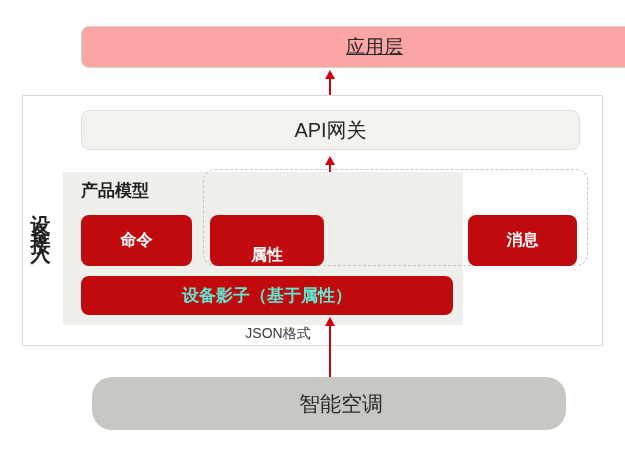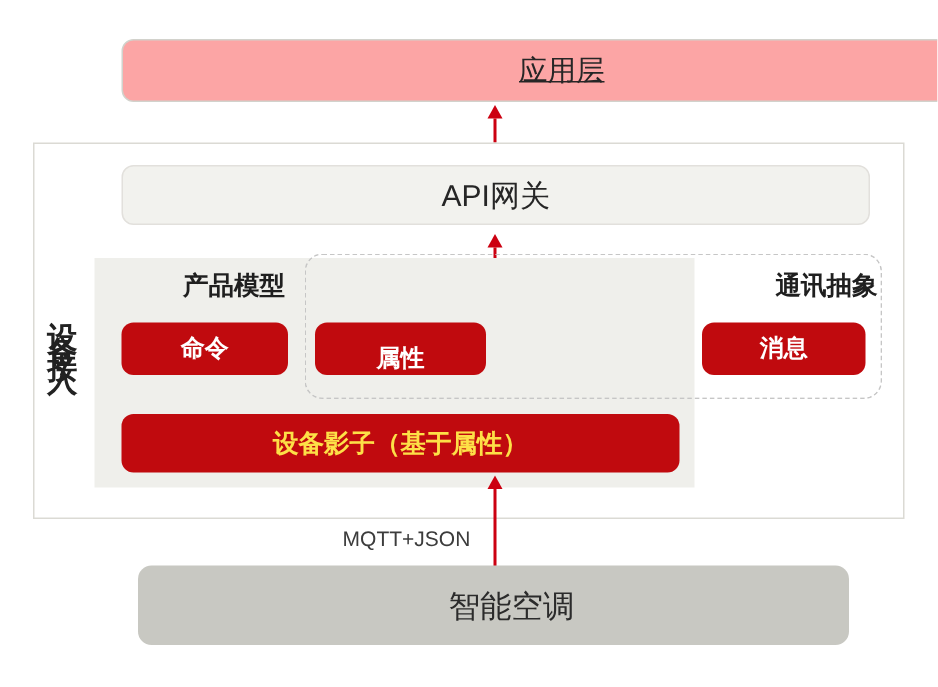--- a/index.html
+++ b/index.html
@@ -13,39 +13,39 @@
 
   
   .outer{position:absolute;left:22px;top:95px;width:581px;height:251px;border:1.5px solid #dbdad4;background:#ffffff;box-sizing:border-box;}
 
   .api-gateway{left:81px;top:110px;width:499px;height:40px;background:#f2f2ee;border:1px solid #e2e0dc;border-radius:8px;font-size:20px;color:#262626;}
 
   .v-label{position:absolute;left:28px;top:199px;writing-mode:vertical-rl;text-orientation:upright;font-size:20px;font-weight:bold;color:#222222;letter-spacing:9px;line-height:26px;}
 
   .panel{position:absolute;left:63px;top:172px;width:400px;height:153px;background:#efefeb;}
 
-  .panel-title{position:absolute;font-size:17px;font-weight:bold;color:#1f1f1f;margin-left:41px;}
+  .panel-title{position:absolute;font-size:17px;font-weight:bold;color:#1f1f1f;}
   .product-title{left:81px;top:179px;}
   .comm-title{right:40px;top:179px;}
 
   .dashed{position:absolute;left:203px;top:169px;width:385px;height:97px;border:1.5px dashed #c6c6c6;border-radius:12px;box-sizing:border-box;}
 
-  .red-btn{top:215px;height:35px;background:#c00a0e;border-radius:8px;color:#ffffff;font-size:16px;font-weight:bold;}
+  .red-btn{top:215px;height:51px;background:#c00a0e;border-radius:8px;color:#ffffff;font-size:16px;font-weight:bold;}
   .btn-command{left:81px;width:111px;}
   .btn-property{left:210px;width:114px;align-items:flex-end;}
   .btn-event{left:337px;width:113px;}
   .btn-message{left:468px;width:109px;align-items:center;}
 
-  .shadow-bar{left:81px;top:276px;width:372px;height:39px;background:#c00a0e;border-radius:8px;color:#fde047;font-size:17px;font-weight:bold;}
+  .shadow-bar{left:81px;top:276px;width:372px;height:39px;background:#c00a0e;border-radius:8px;color:#5eead4;font-size:17px;font-weight:bold;}
 
   .note{position:absolute;width:140px;text-align:center;font-size:14px;color:#3c3c3c;}
   .note-json{left:208px;top:325px;}
   .note-mqtt{left:201px;top:351px;}
 
-  .smart-ac{left:92px;top:377px;width:474px;height:53px;background:#c8c8c2;border-radius:9px;font-size:21px;color:#2b2b2b;padding-left:24px;}
+  .smart-ac{left:92px;top:377px;width:474px;height:53px;background:#c8c8c2;border-radius:20px;font-size:21px;color:#2b2b2b;padding-left:24px;}
 
   
   .arrow{position:absolute;width:12px;left:324px;}
   .arrow .head{width:0;height:0;border-left:5px solid transparent;border-right:5px solid transparent;border-bottom:9px solid #cc0011;margin:0 auto;}
   .arrow .shaft{width:2px;background:#cc0011;margin:0 auto;}
   .arrow-app{top:70px;}   .arrow-app .shaft{height:31px;}
   .arrow-api{top:156px;}  .arrow-api .shaft{height:7px;}
   .arrow-shadow{top:317px;} .arrow-shadow .shaft{height:52px;}
 </style>
 </head>
@@ -73,37 +73,36 @@
   <div class="arrow arrow-api">
     <div class="head"></div>
     <div class="shaft"></div>
   </div>
 
   <div class="panel"></div>
 
   <div class="dashed"></div>
 
   <div class="panel-title product-title">产品模型</div>
-  <div class="panel-title comm-title">通讯抽象</div>
 
   <div class="box red-btn btn-command">
     <span>命令</span>
   </div>
   <div class="box red-btn btn-property">
     <span>属性</span>
   </div>
   <div class="box red-btn btn-message">
     <span>消息</span>
   </div>
 
   <div class="box shadow-bar">
     <span>设备影子（基于属性）</span>
   </div>
 
-  <div class="note note-mqtt">MQTT+JSON</div>
+  <div class="note note-json">JSON格式</div>
 
   <div class="arrow arrow-shadow">
     <div class="head"></div>
     <div class="shaft"></div>
   </div>
 
   <div class="box smart-ac">
     <span>智能空调</span>
   </div>
 

